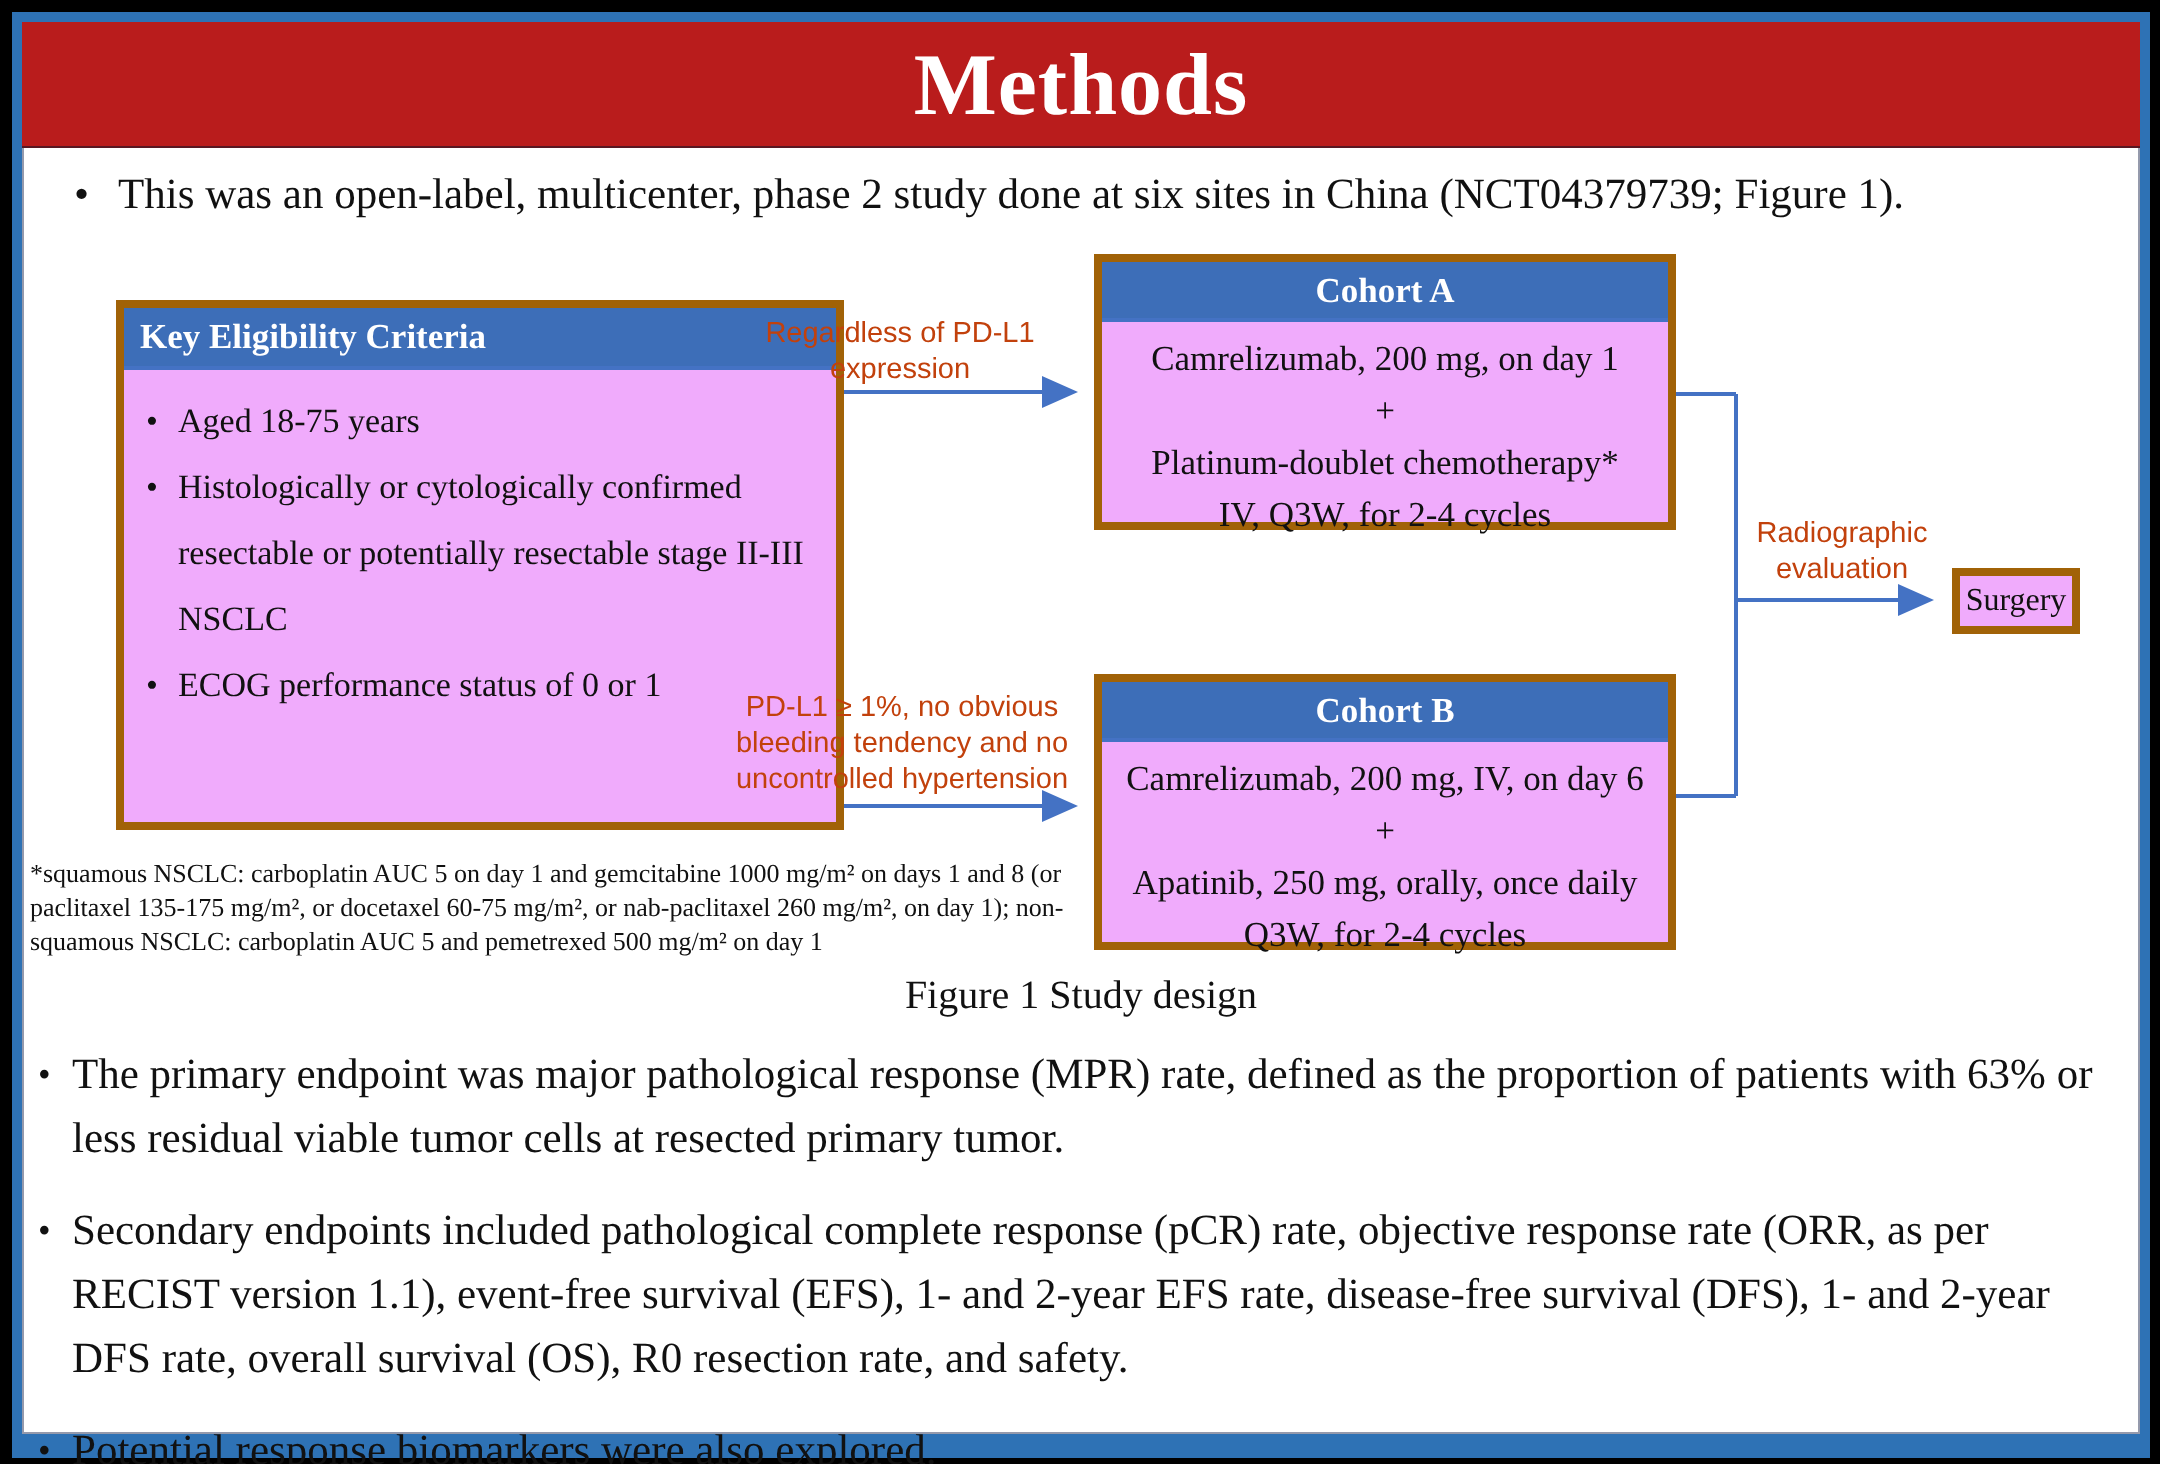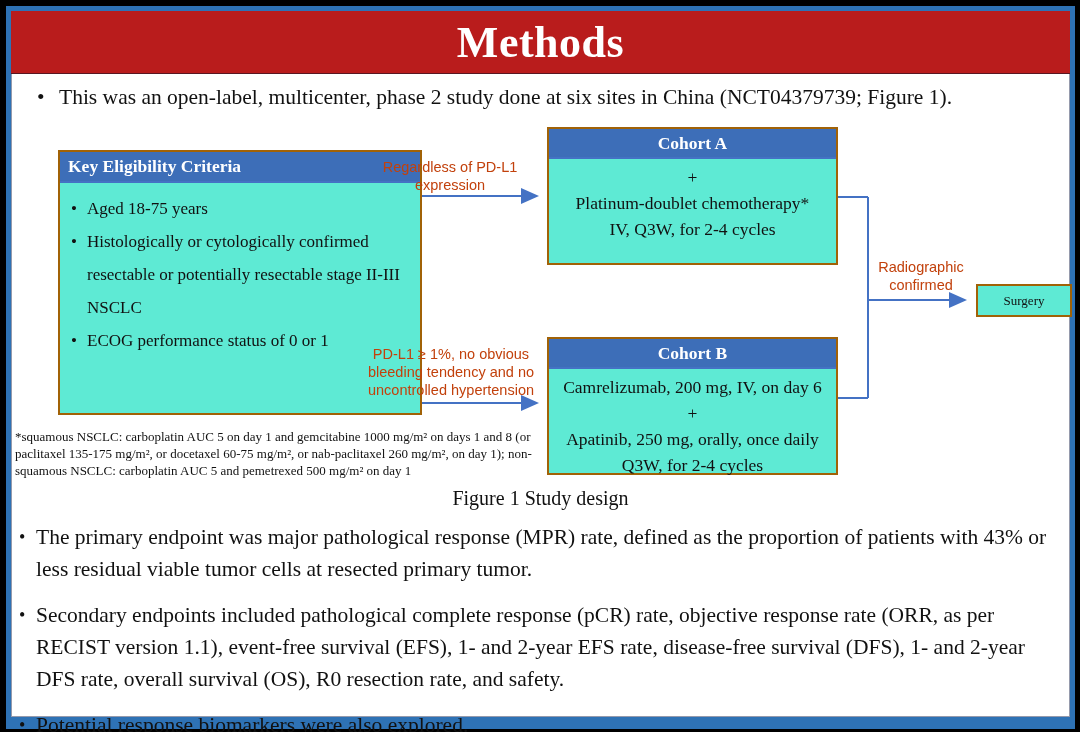--- a/index.html
+++ b/index.html
@@ -24,21 +24,21 @@
   .content{position:absolute;left:0;top:63px;right:0;bottom:0;}
 
   
   .intro{
     position:absolute;left:24px;top:8px;right:14px;
     font-size:21.5px;line-height:30px;padding-left:24px;
   }
   .intro::before{content:"\2022";position:absolute;left:2px;}
 
   
-  .dbox{position:absolute;border:2px solid #a16207;background:#5eead4;box-sizing:border-box;}
+  .dbox{position:absolute;border:4px solid #a16207;background:#f0abfc;box-sizing:border-box;}
   .dbox .dhead{
     background:#3d6eb8;color:#fff;font-weight:bold;font-size:17.5px;
     height:28px;display:flex;align-items:center;border-bottom:2px solid #4472c4;
   }
   .dhead.center{justify-content:center;}
   .dhead.left{padding-left:8px;}
 
   .elig{left:8px;top:76px;width:364px;height:265px;margin-left:39px;}
   .elig .dhead{height:29px;}
   .elig ul{margin:9px 4px 0 0;padding:0;list-style:none;}
@@ -47,22 +47,22 @@
   }
   .elig li::before{content:"\2022";position:absolute;left:11px;}
 
   .cohort{width:291px;}
   .cohortA{left:536px;top:53px;height:138px;}
   .cohortB{left:536px;top:263px;height:138px;}
   .cohort .cbody{padding-top:5px;text-align:center;}
   .cohort .cline{font-size:17.5px;line-height:26px;}
 
   .surgery{
-    left:965px;top:210px;width:96px;height:33px;
-    display:flex;align-items:center;justify-content:center;font-size:13px;
+    left:965px;top:210px;width:64px;height:33px;
+    display:flex;align-items:center;justify-content:center;font-size:16px;
   }
 
   .arrowlabel{
     position:absolute;text-align:center;font-size:14.5px;line-height:18px;
     font-family:Liberation Sans, sans-serif;color:#c2410c;
   }
   .lbl-top{left:350px;top:84px;width:178px;}
   .lbl-bottom{left:339px;top:271px;width:202px;}
   .lbl-radio{left:855px;top:184px;width:110px;}
 
@@ -120,25 +120,26 @@
       <div class="dhead left">Key Eligibility Criteria</div>
       <ul>
         <li>Aged 18-75 years</li>
         <li>Histologically or cytologically confirmed resectable or potentially resectable stage II-III NSCLC</li>
         <li>ECOG performance status of 0 or 1</li>
       </ul>
     </div>
 
     <div class="arrowlabel lbl-top">Regardless of PD-L1 expression</div>
     <div class="arrowlabel lbl-bottom">PD-L1 ≥ 1%, no obvious bleeding tendency and no uncontrolled hypertension</div>
-    <div class="arrowlabel lbl-radio">Radiographic confirmed</div>
+    <div class="arrowlabel lbl-radio">Radiographic evaluation</div>
 
     <div class="dbox cohort cohortA">
       <div class="dhead center">Cohort A</div>
       <div class="cbody">
+        <div class="cline">Camrelizumab, 200 mg, on day 1</div>
         <div class="cline">+</div>
         <div class="cline">Platinum-doublet chemotherapy*</div>
         <div class="cline">IV, Q3W, for 2-4 cycles</div>
       </div>
     </div>
 
     <div class="dbox cohort cohortB">
       <div class="dhead center">Cohort B</div>
       <div class="cbody">
         <div class="cline">Camrelizumab, 200 mg, IV, on day 6</div>
@@ -150,19 +151,19 @@
 
     <div class="dbox surgery">
       <span>Surgery</span>
     </div>
 
     <div class="footnote">*squamous NSCLC: carboplatin AUC 5 on day 1 and gemcitabine 1000 mg/m² on days 1 and 8 (or paclitaxel 135-175 mg/m², or docetaxel 60-75 mg/m², or nab-paclitaxel 260 mg/m², on day 1); non-squamous NSCLC: carboplatin AUC 5 and pemetrexed 500 mg/m² on day 1</div>
 
     <div class="caption">Figure 1 Study design</div>
 
     <div class="bullets">
-      <div class="b">The primary endpoint was major pathological response (MPR) rate, defined as the proportion of patients with 43% or less residual viable tumor cells at resected primary tumor.</div>
+      <div class="b">The primary endpoint was major pathological response (MPR) rate, defined as the proportion of patients with 63% or less residual viable tumor cells at resected primary tumor.</div>
       <div class="b">Secondary endpoints included pathological complete response (pCR) rate, objective response rate (ORR, as per RECIST version 1.1), event-free survival (EFS), 1- and 2-year EFS rate, disease-free survival (DFS), 1- and 2-year DFS rate, overall survival (OS), R0 resection rate, and safety.</div>
       <div class="b">Potential response biomarkers were also explored.</div>
     </div>
 
   </div>
 </div>
 
 </body></html>

